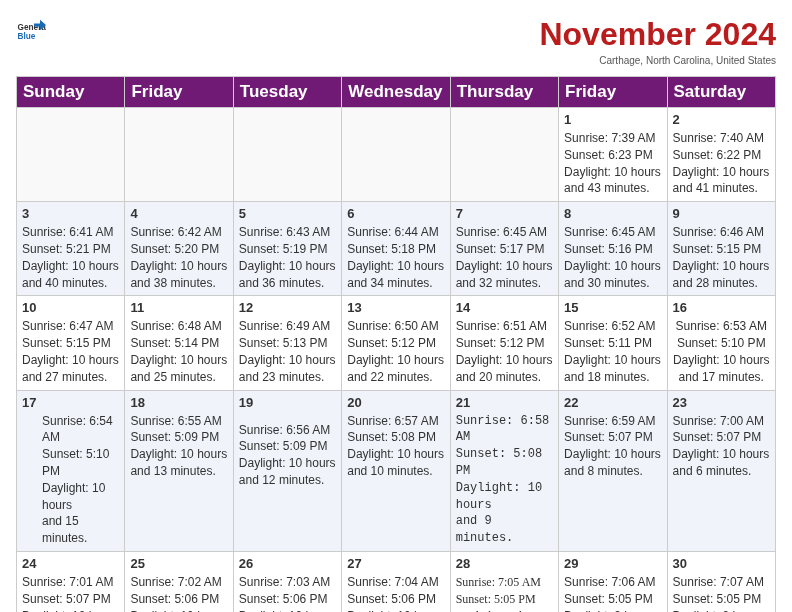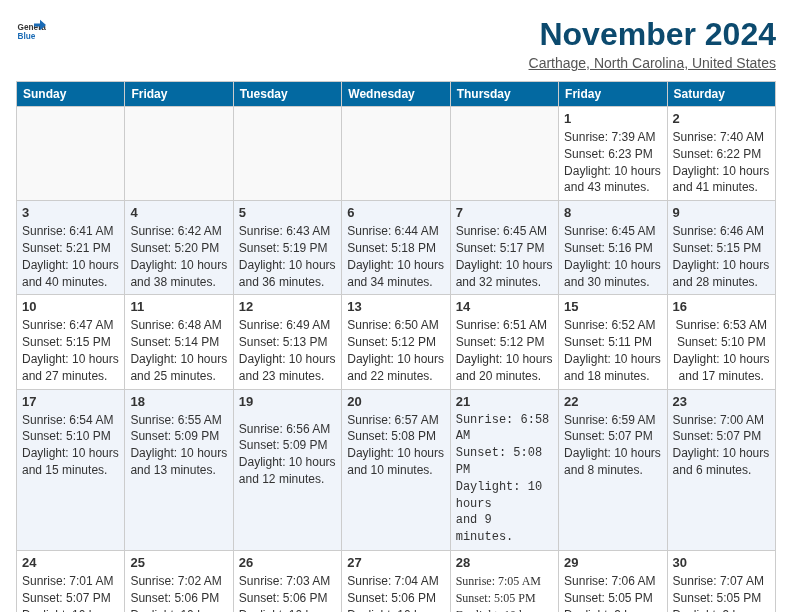--- a/index.html
+++ b/index.html
@@ -16,30 +16,30 @@
       align-items: flex-start;
       margin-bottom: 10px;
     }
     .logo {
       display: flex;
       align-items: center;
       gap: 4px;
     }
     .logo-icon { width: 30px; height: 30px; }
     .title-area { text-align: right; }
-    .month-title { font-size: 32px; font-weight: bold; color: #0c4a6e; }
-    .location { font-size: 14px; color: #555; margin-top: 2px; text-decoration: underline; }
+    .month-title { font-size: 32px; font-weight: bold; color: #b91c1c; }
+    .location { font-size: 10px; color: #555; margin-top: 2px; }
     .calendar {
       width: 100%;
       border-collapse: collapse;
     }
     .calendar th {
-      background: #0369a1;
+      background: #701a75;
       color: #fff;
-      font-size: 12px;
+      font-size: 17px;
       padding: 5px 6px;
       text-align: left;
       border: 1px solid #ccc;
     }
     .calendar td {
       border: 1px solid #ccc;
       vertical-align: top;
       padding: 4px 5px;
       width: calc(100% / 7);
       min-height: 80px;
@@ -216,21 +216,21 @@
           <span class="day-num">16</span>
           <div class="day-info" style="white-space: pre-line; text-align: center;">Sunrise: 6:53 AM
 Sunset: 5:10 PM
 Daylight: 10 hours
 and 17 minutes.</div>
         </td>
       </tr>
       <tr class="row-shade">
         <td>
           <span class="day-num">17</span>
-          <div class="day-info" style="white-space: pre-line;">Sunrise: 6:54 AM
+          <div class="day-info" style="white-space: pre-line; margin-left: 20px;">Sunrise: 6:54 AM
 Sunset: 5:10 PM
 Daylight: 10 hours
 and 15 minutes.</div>
         </td>
         <td>
           <span class="day-num">18</span>
           <div class="day-info" style="white-space: pre-line;">Sunrise: 6:55 AM
 Sunset: 5:09 PM
 Daylight: 10 hours
 and 13 minutes.</div>

